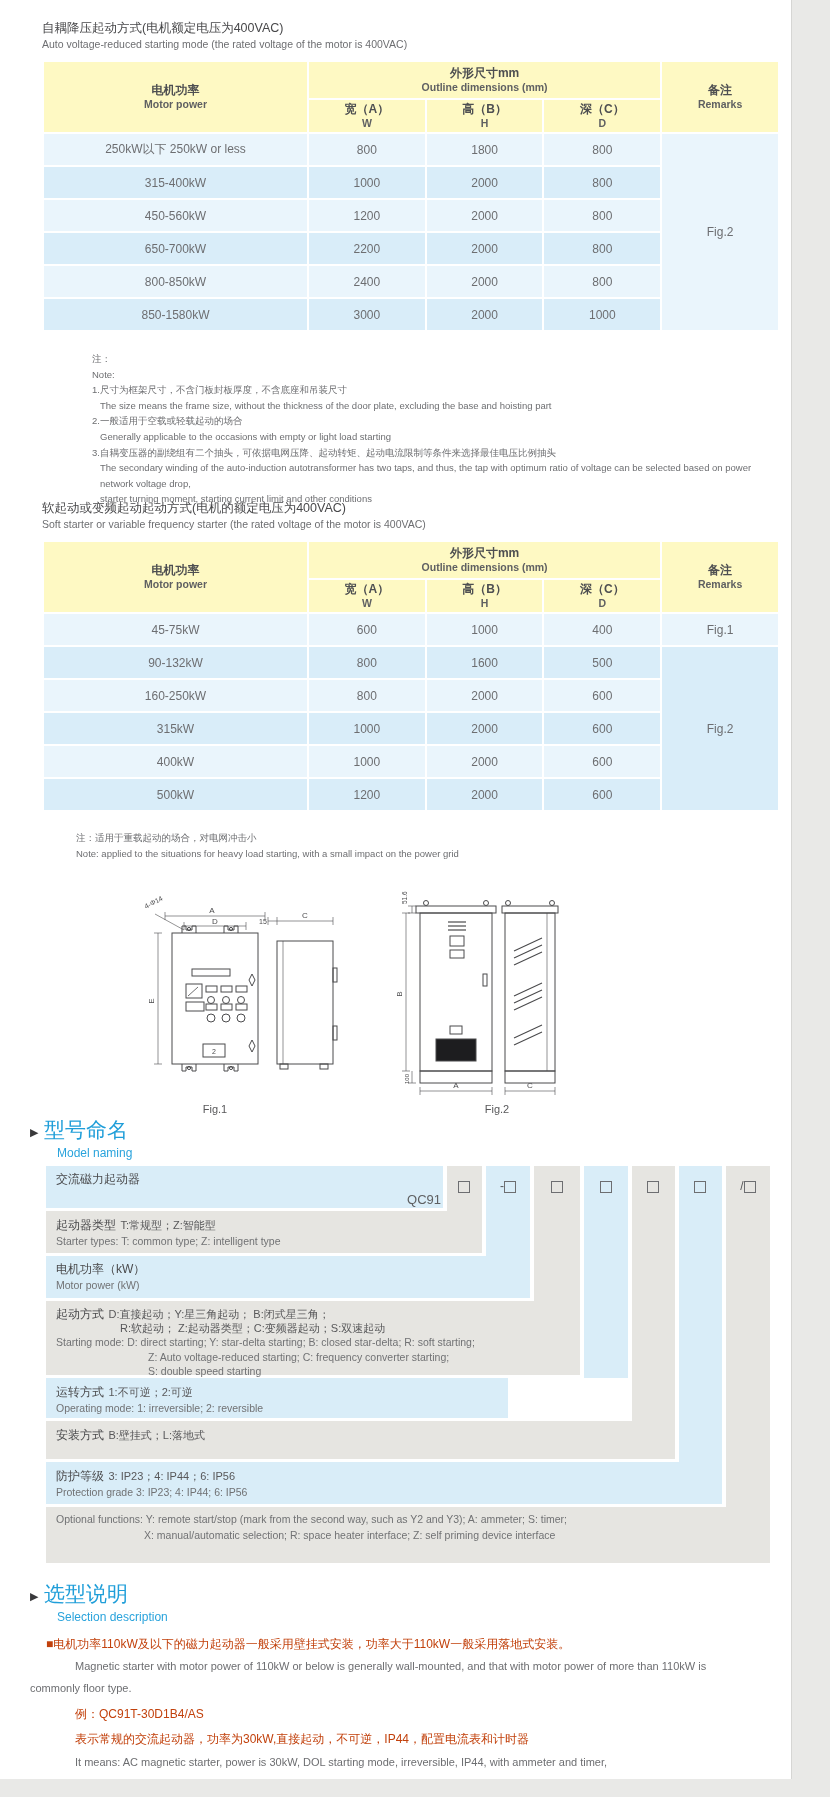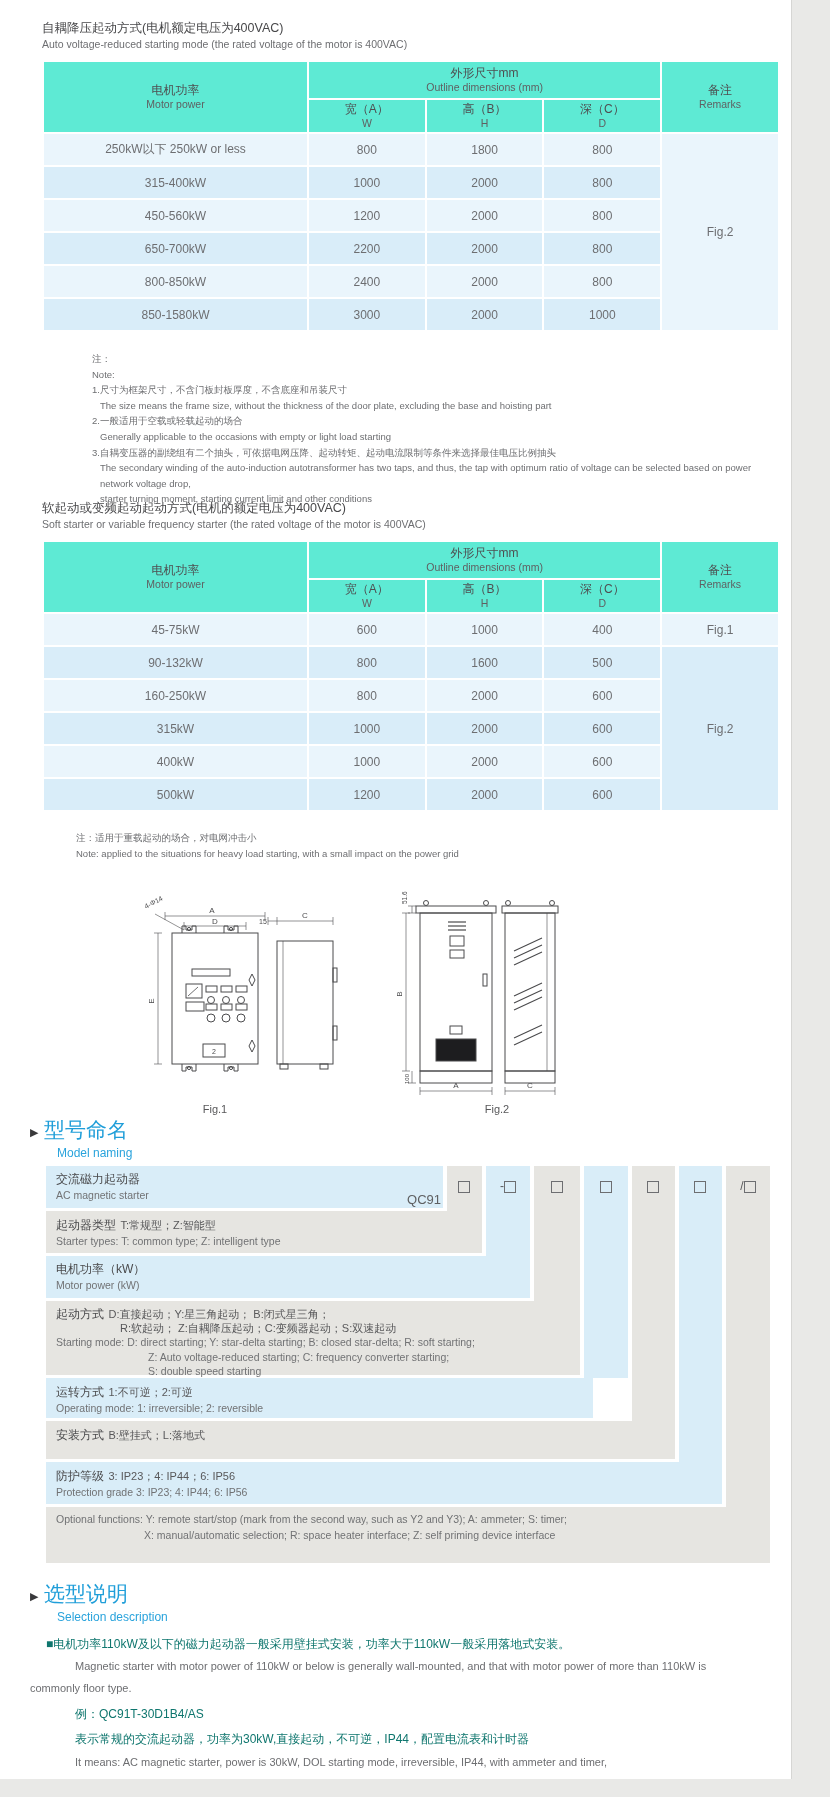--- a/index.html
+++ b/index.html
@@ -5,21 +5,21 @@
   html,body{margin:0;padding:0;background:#fff;}
   #page{position:relative;width:830px;height:1797px;background:#ffffff;overflow:hidden;
         font-family:"Liberation Sans","DejaVu Sans",sans-serif;}
   .abs{position:absolute;}
   .zh-title{font-size:12.5px;color:#48484a;}
   .en-sub{font-size:10.5px;color:#6d6e71;}
 
   
   table.dim{border-collapse:collapse;table-layout:fixed;width:738px;text-align:center;}
   table.dim th,table.dim td{border:2px solid #ffffff;padding:0;}
-  table.dim th{background:#5eead4;font-weight:normal;color:#4e4f51;}
+  table.dim th{background:#fef9c3;font-weight:bold;color:#4e4f51;}
   table.dim thead tr:first-child th{height:36px;}
   table.dim thead tr:last-child th{height:32px;}
   table.dim td{height:31px;color:#6d6e71;font-size:12px;}
   table.dim tbody tr:nth-child(odd) td{background:#eaf5fc;}
   table.dim tbody tr:nth-child(even) td{background:#d9edf9;}
   table.dim td.rem{background:#e7f3fb;}
   .hzh{font-size:12px;color:#4e4f51;line-height:15px;}
   .hen{font-size:10.5px;color:#5f6062;line-height:13px;}
 
   .note{font-size:9.5px;color:#6d6e71;line-height:15.6px;}
@@ -41,21 +41,21 @@
   .bline{line-height:16px;white-space:nowrap;}
   .tight .bline{line-height:14.2px;}
   .mbox{display:inline-block;width:10px;height:10px;border:1px solid #6d6e71;vertical-align:middle;}
   .boxwrap{position:absolute;top:13px;width:40px;font-size:12px;color:#5a5a5c;text-align:center;white-space:nowrap;}
   .code{position:absolute;top:14px;font-size:13px;color:#5f6062;margin-top:12px;}
 
   
   svg text{font-family:"Liberation Sans","DejaVu Sans",sans-serif;fill:#4b4b4d;}
   .figlabel{font-size:11px;color:#58585a;text-align:center;width:70px;}
 
-  .sel-zh{font-size:12px;color:#0f766e;}
+  .sel-zh{font-size:12px;color:#c2410c;}
   .sel-en{font-size:11px;color:#6d6e71;}
   .edge{background:#e9e9e7;}
 </style>
 </head>
 <body>
 
 <div id="page">
 
   <div class="abs zh-title" style="left:42px;top:20px;">自耦降压起动方式(电机额定电压为400VAC)</div>
   <div class="abs en-sub" style="left:42px;top:38px;">Auto voltage-reduced starting mode (the rated voltage of the motor is 400VAC)</div>
@@ -362,38 +362,37 @@
     <div class="stripe cgray" style="left:401px;top:0;width:35px;height:45px;"></div>
     <div class="stripe cblue" style="left:440px;top:0;width:44px;height:90px;"></div>
     <div class="stripe cgray" style="left:488px;top:0;width:46px;height:135px;"></div>
     <div class="stripe cblue" style="left:538px;top:0;width:44px;height:212px;"></div>
     <div class="stripe cgray" style="left:586px;top:0;width:43px;height:255px;"></div>
     <div class="stripe cblue" style="left:633px;top:0;width:43px;height:296px;"></div>
     <div class="stripe cgray" style="left:680px;top:0;width:44px;height:341px;"></div>
 
     <div class="band cblue" style="top:0;height:42px;width:397px;">
       <div class="bline bl-zh">交流磁力起动器</div>
-      <div class="bline bl-en">AC magnetic starter</div>
     </div>
     <div class="band cgray" style="top:45px;height:42px;width:436px;">
       <div class="bline"><span class="bl-zh">起动器类型</span> <span class="bl-det">T:常规型；Z:智能型</span></div>
       <div class="bline bl-en">Starter types: T: common type; Z: intelligent type</div>
     </div>
     <div class="band cblue" style="top:90px;height:42px;width:484px;">
       <div class="bline bl-zh">电机功率（kW）</div>
       <div class="bline bl-en">Motor power (kW)</div>
     </div>
     <div class="band cgray tight" style="top:135px;height:74px;width:534px;">
       <div class="bline"><span class="bl-zh">起动方式</span> <span class="bl-det">D:直接起动；Y:星三角起动；  B:闭式星三角；</span></div>
-      <div class="bline bl-det" style="padding-left:64px;">R:软起动；  Z:自耦降压起动；C:变频器起动；S:双速起动</div>
+      <div class="bline bl-det" style="padding-left:64px;">R:软起动；  Z:起动器类型；C:变频器起动；S:双速起动</div>
       <div class="bline bl-en">Starting mode: D: direct starting; Y: star-delta starting; B: closed star-delta; R: soft starting;</div>
       <div class="bline bl-en" style="padding-left:92px;">Z: Auto voltage-reduced starting; C: frequency converter starting;</div>
       <div class="bline bl-en" style="padding-left:92px;">S: double speed starting</div>
     </div>
-    <div class="band cblue" style="top:212px;height:40px;width:547px;">
+    <div class="band cblue" style="top:212px;height:40px;width:462px;">
       <div class="bline"><span class="bl-zh">运转方式</span> <span class="bl-det">1:不可逆；2:可逆</span></div>
       <div class="bline bl-en">Operating mode: 1: irreversible; 2: reversible</div>
     </div>
     <div class="band cgray" style="top:255px;height:38px;width:629px;">
       <div class="bline"><span class="bl-zh">安装方式</span> <span class="bl-det">B:壁挂式；L:落地式</span></div>
     </div>
     <div class="band cblue" style="top:296px;height:42px;width:676px;">
       <div class="bline"><span class="bl-zh">防护等级</span> <span class="bl-det">3: IP23；4: IP44；6: IP56</span></div>
       <div class="bline bl-en">Protection grade  3: IP23; 4: IP44; 6: IP56</div>
     </div>

